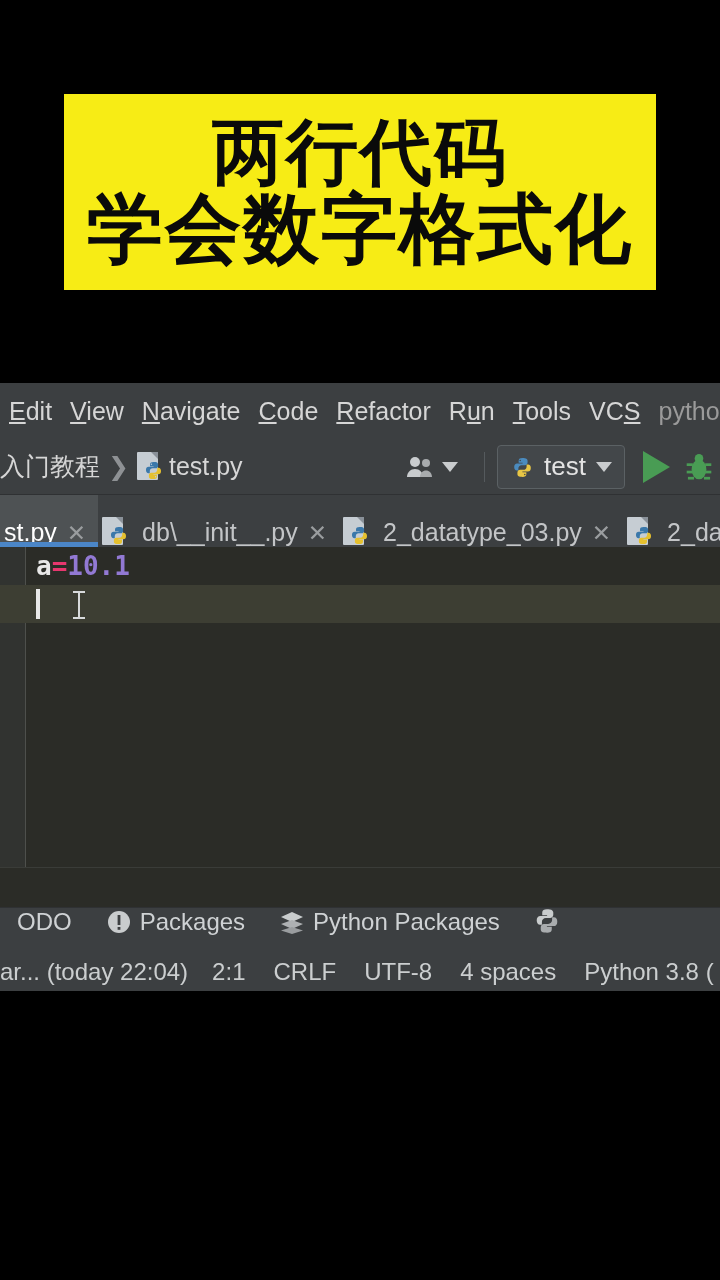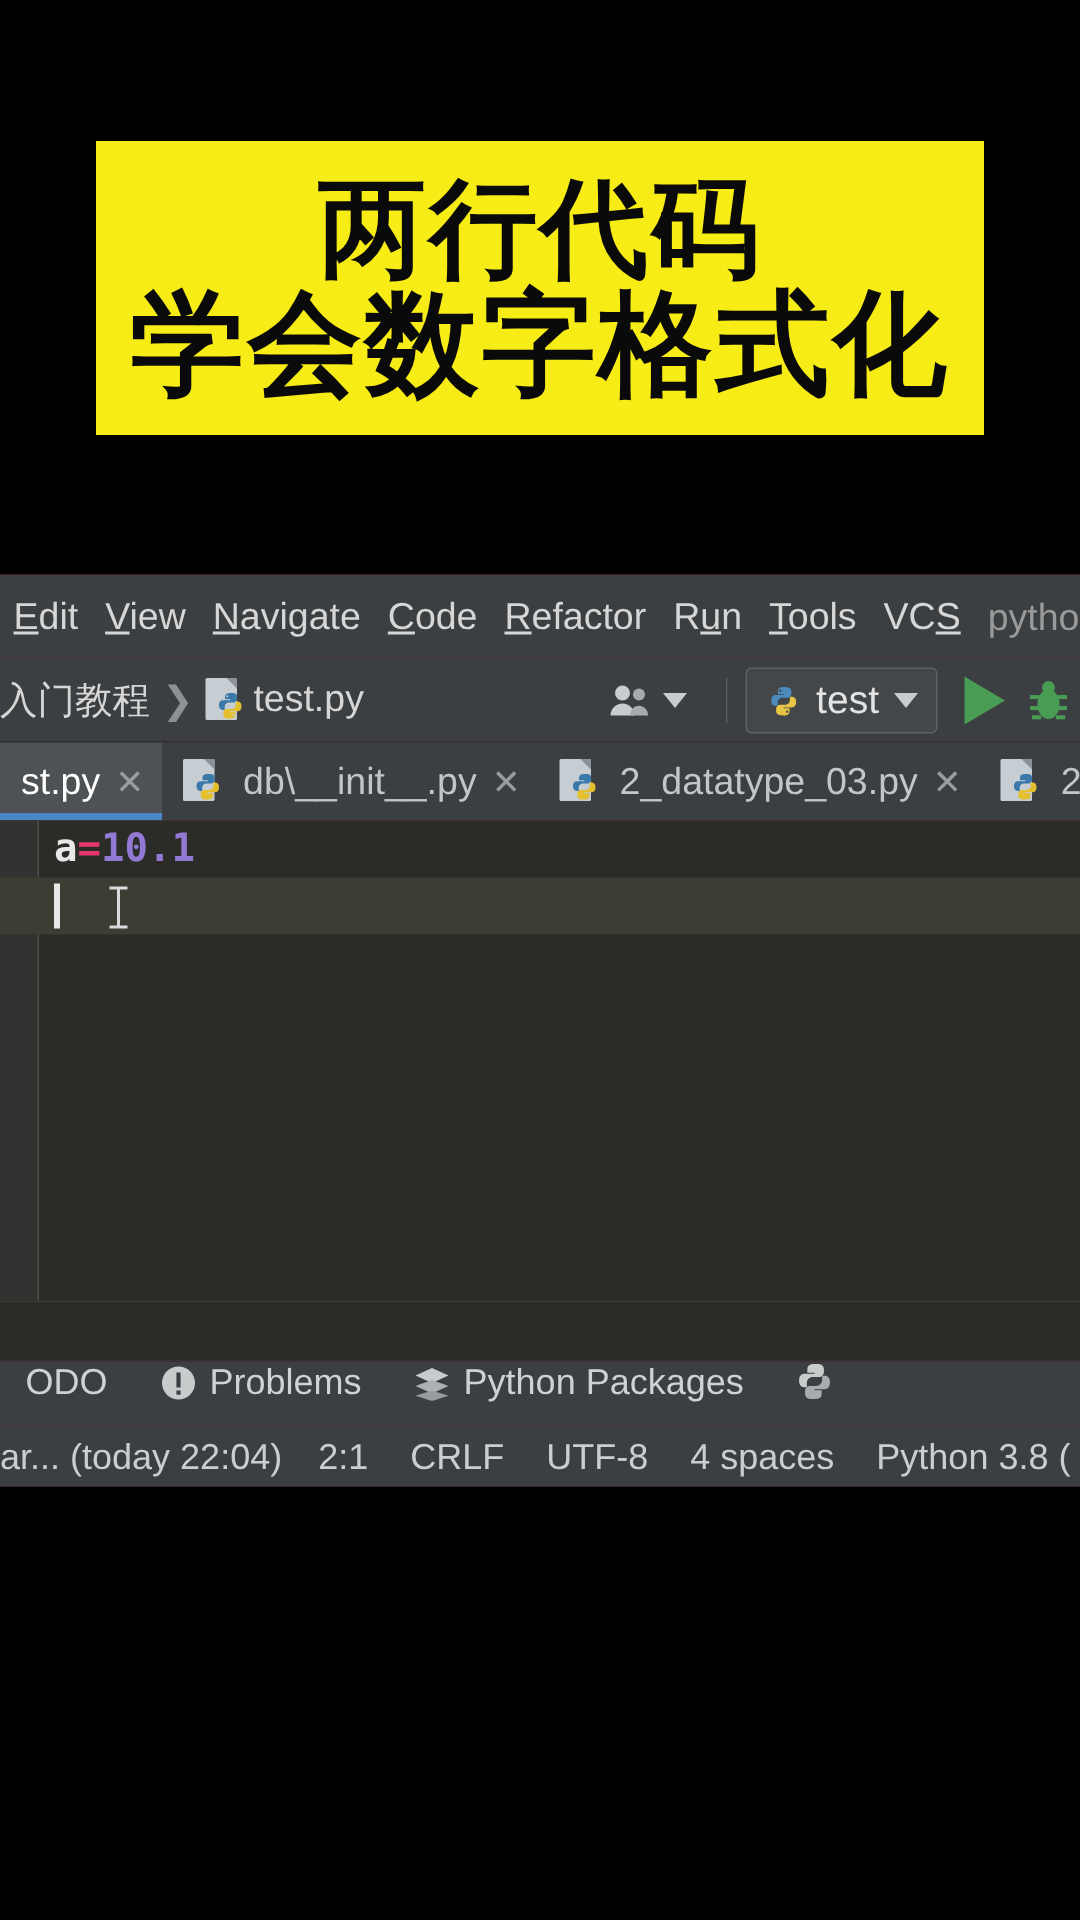--- a/index.html
+++ b/index.html
@@ -27,21 +27,21 @@
     letter-spacing: 2px;
     white-space: nowrap;
   }
   #banner-line-1 { font-size: 72px; margin-bottom: 4px; }
   #banner-line-2 { font-size: 76px; }
 
   
   #ide {
     position: absolute; left: 0; top: 336px;
     width: 720px; height: 608px;
-    background: #7f1d1d;
+    background: #0ea5e9;
     overflow: hidden;
   }
 
   
   #menubar {
     position: relative;
     height: 56px;
     background: #3c3f41;
     display: flex; align-items: center;
     padding-left: 0px;
@@ -124,22 +124,22 @@
   
   #tabbar {
     position: relative;
     height: 52px;
     background: #3c3f41;
     display: flex; align-items: stretch;
     white-space: nowrap;
     overflow: hidden;
   }
   .tab {
-    display: flex; align-items: center;
-    padding: 0 12px 0 14px;
+    display: flex; align-items: flex-end;
+    padding: 0 12px 0 4px;
     gap: 8px;
     position: relative;
     color: #c3c5c7;
     font-size: 25px;
   }
   .tab.active { background: #4e5254; color: #ffffff; }
   .tab.active::after {
     content: ""; position: absolute;
     left: 0; right: 0; bottom: 0; height: 5px;
     background: #4b86c7;
@@ -366,21 +366,21 @@
     <div id="bottombar">
       <div class="bw-item">
         <span>ODO</span>
       </div>
       <div class="bw-item">
         <svg class="bw-icon" viewBox="0 0 26 26">
           <circle cx="13" cy="13" r="11" fill="#c9cccd"></circle>
           <rect x="11.6" y="6" width="2.8" height="10" fill="#3c3f41"></rect>
           <rect x="11.6" y="18" width="2.8" height="2.8" fill="#3c3f41"></rect>
         </svg>
-        <span>Problems</span>
+        <span>Packages</span>
       </div>
       <div class="bw-item">
         <svg class="bw-icon" viewBox="0 0 26 26">
           <path d="M13 3L24 8l-11 5L2 8z" fill="#c9cccd"></path>
           <path d="M13 11L24 15l-11 5L2 15z" fill="#aeb1b3"></path>
           <path d="M13 18L24 21.5l-11 3.5L2 21.5z" fill="#9a9d9f"></path>
         </svg>
         <span>Python Packages</span>
       </div>
       <div class="bw-item">

